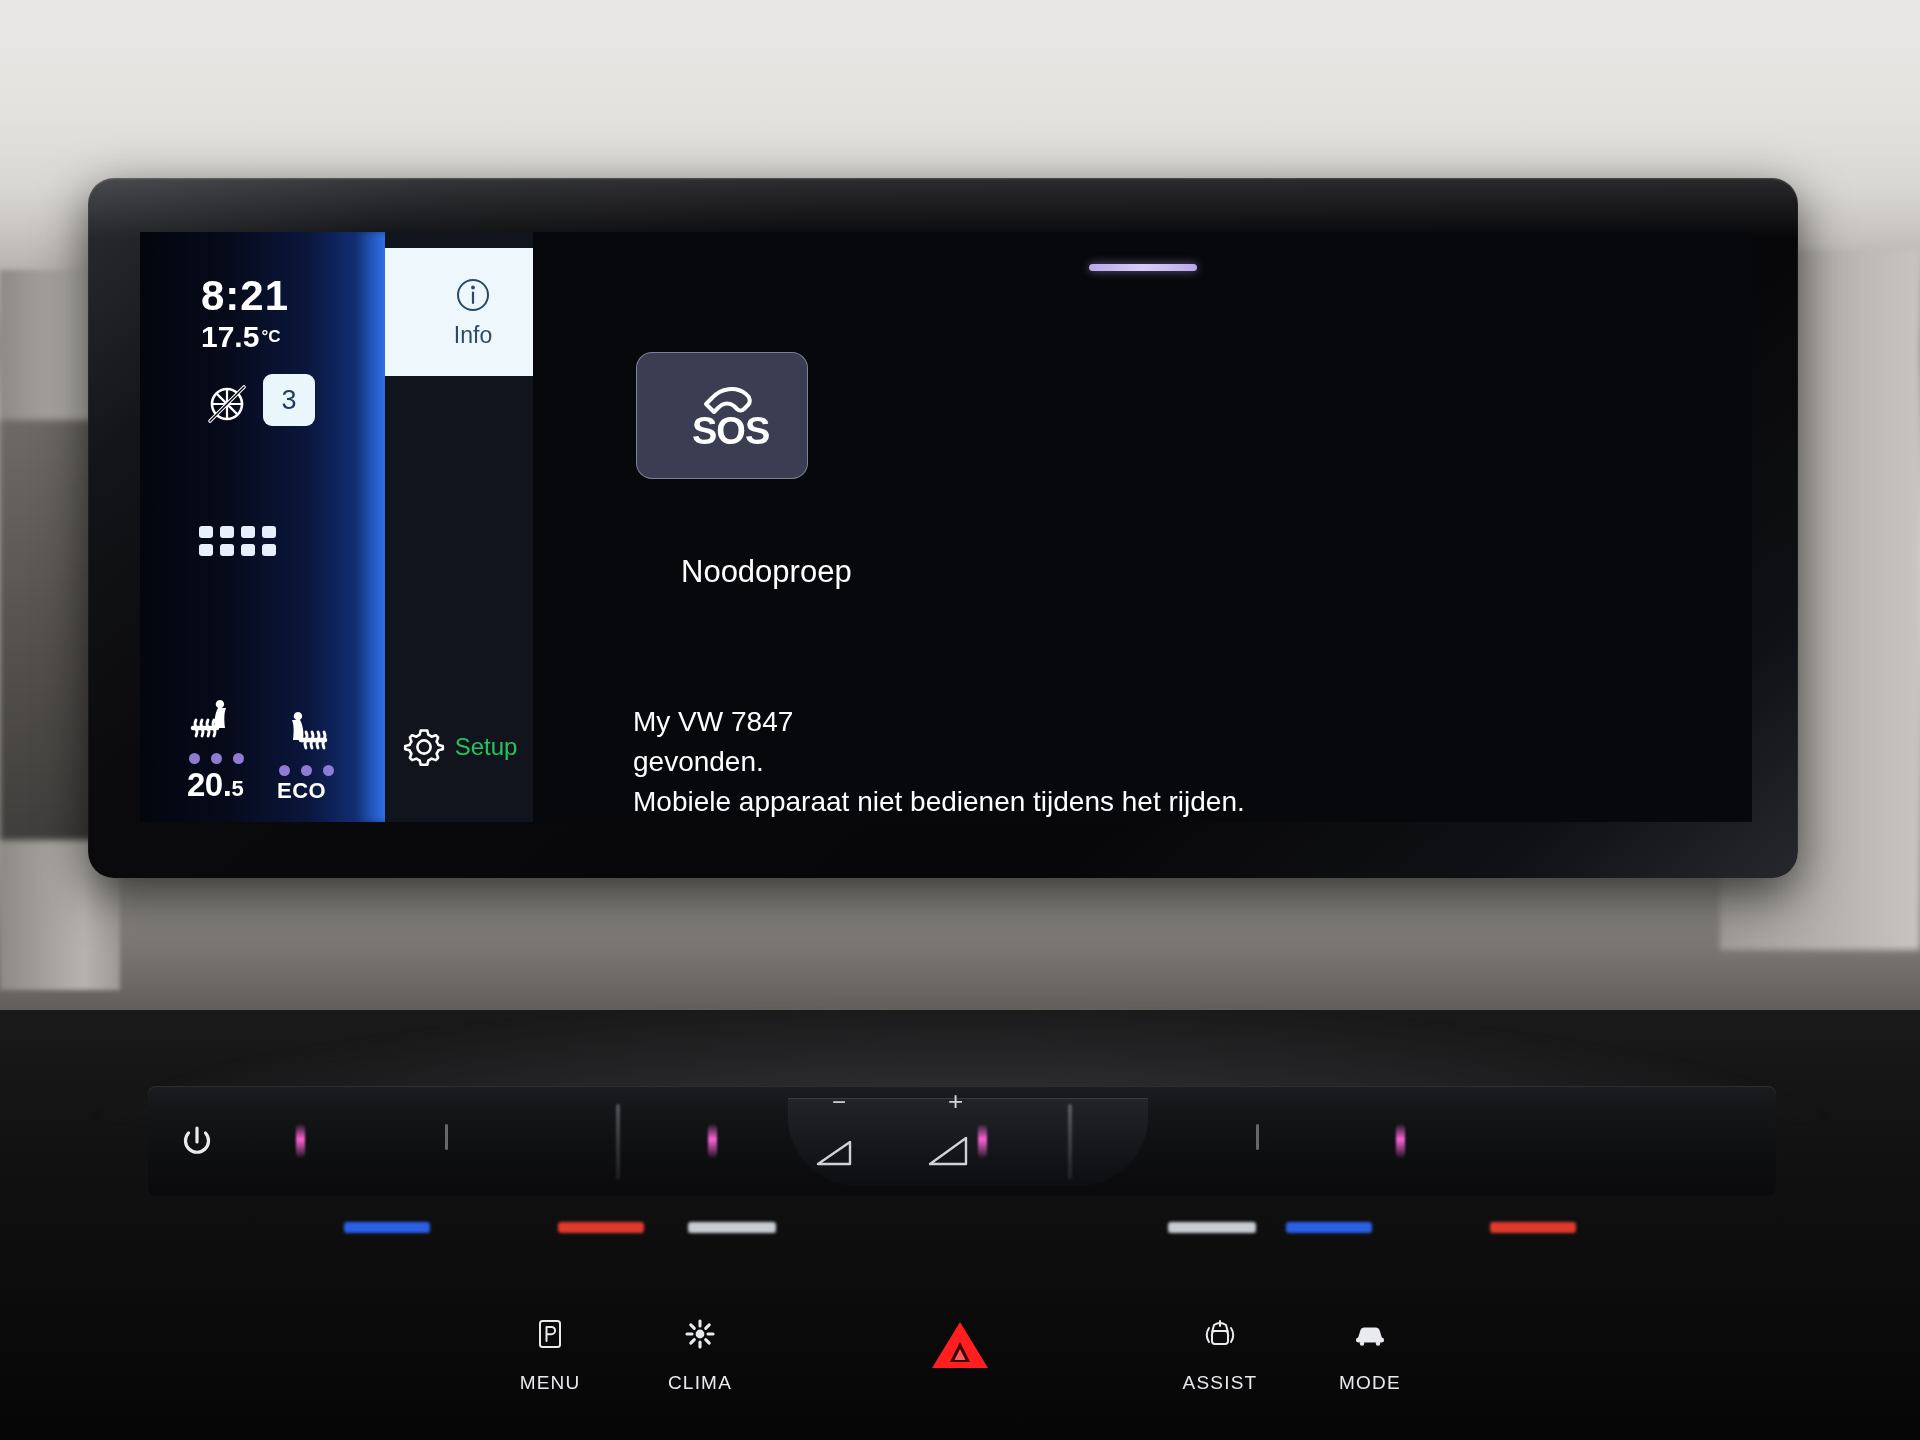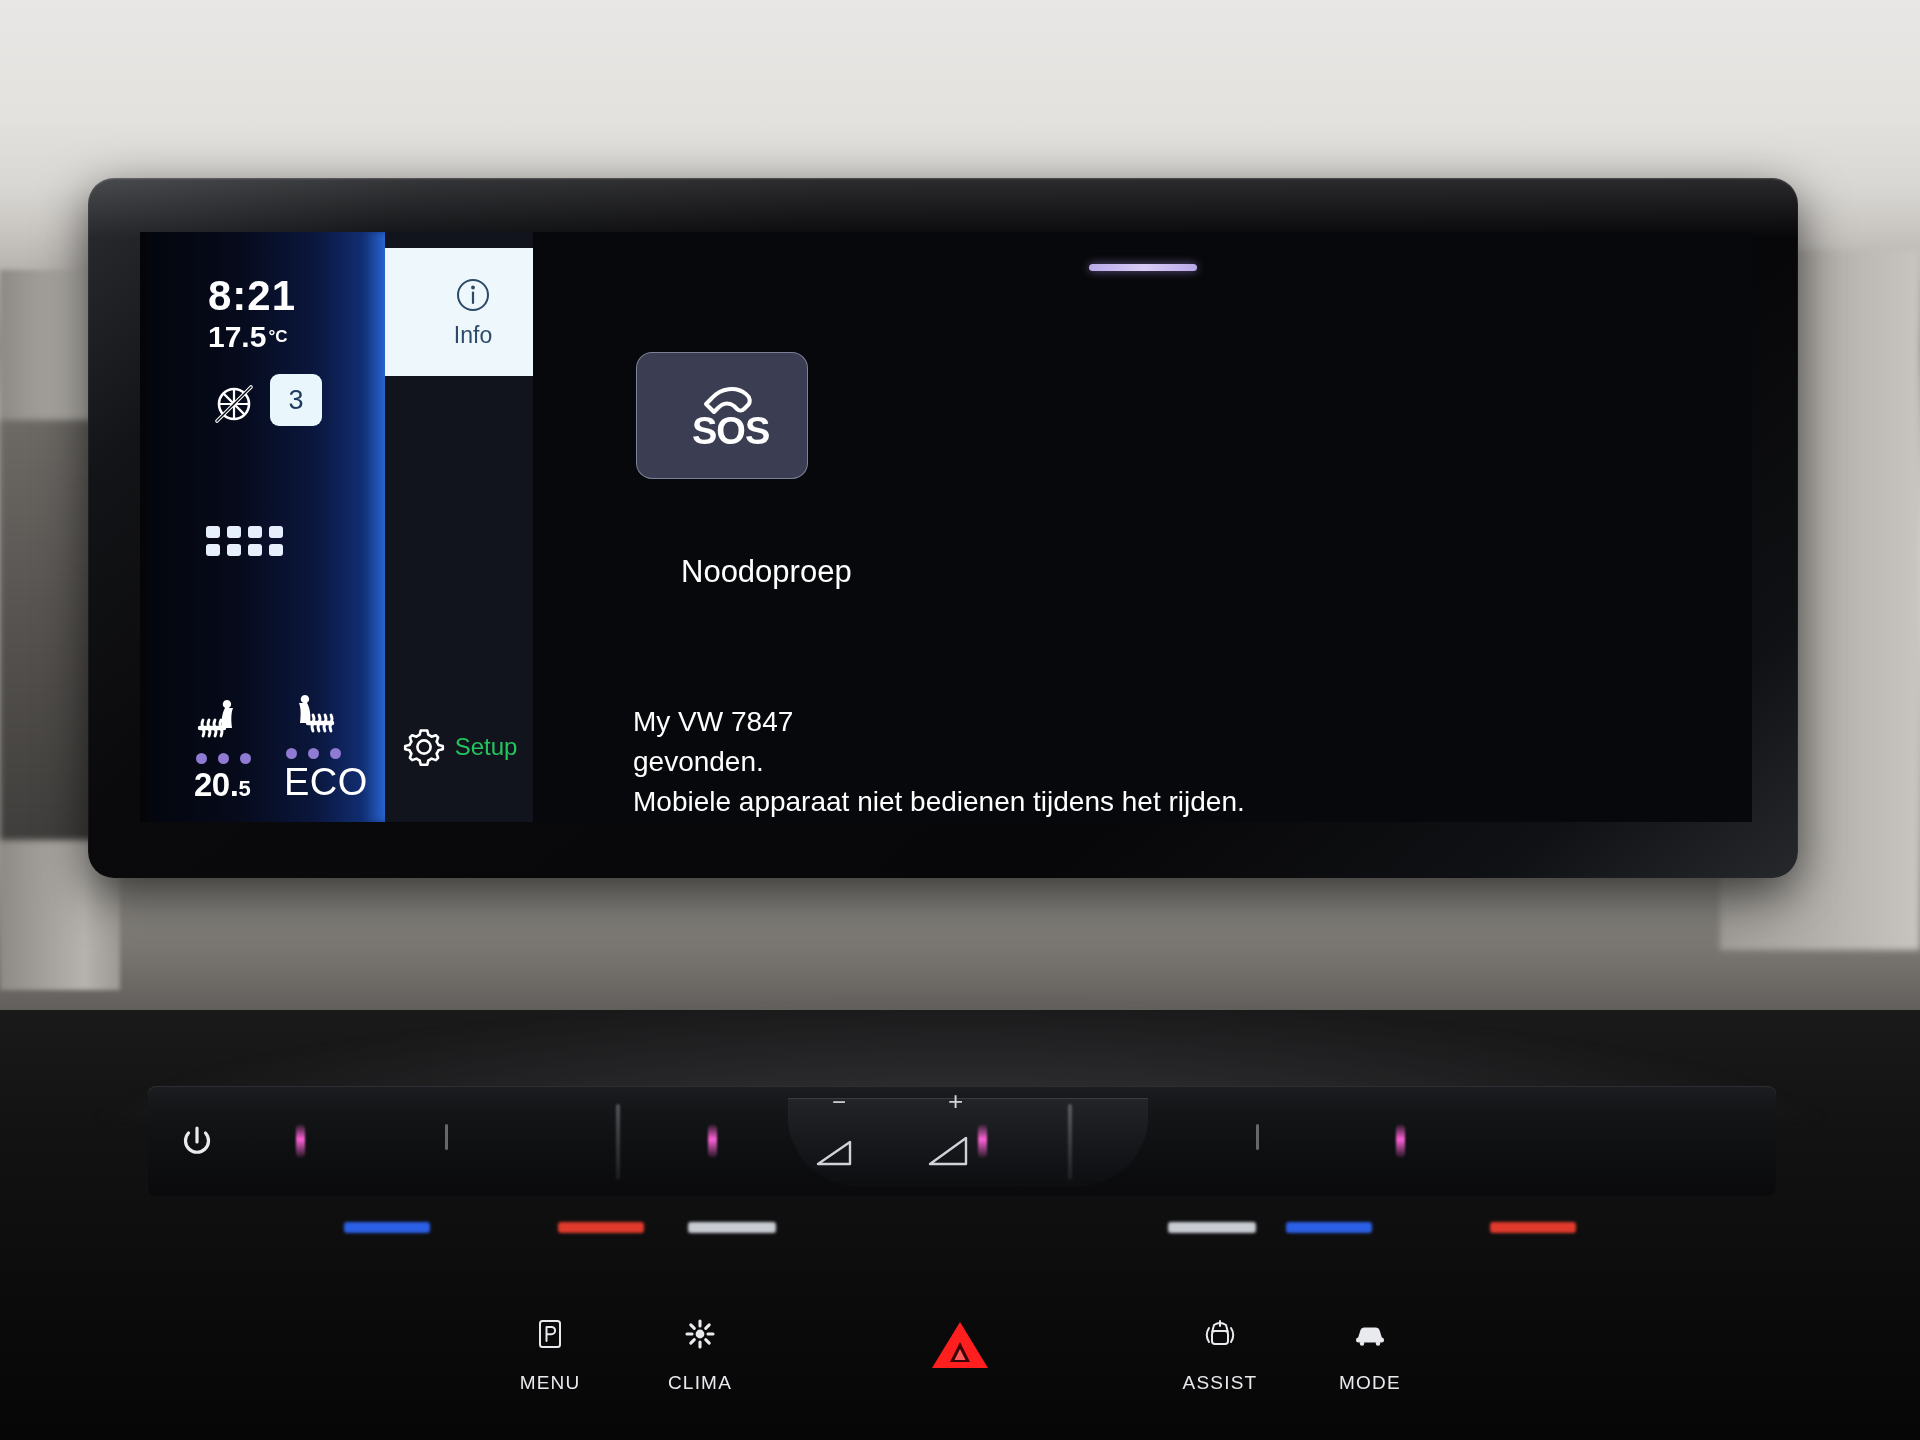--- a/index.html
+++ b/index.html
@@ -73,21 +73,21 @@
 
   
   #display{
     position:absolute; left:140px; top:232px; width:1612px; height:590px;
     background:#050507;
     overflow:hidden;
   }
 
   
   #status-rail{
-    position:absolute; left:8px; top:0; width:245px; height:100%;
+    position:absolute; left:1px; top:0; width:245px; height:100%;
     background:
       linear-gradient(to right, rgba(4,6,14,1) 0%, rgba(6,10,26,1) 35%, rgba(10,22,60,1) 68%, rgba(18,48,120,0.95) 88%, rgba(26,70,170,0.9) 100%);
   }
   #rail-glow{
     position:absolute; left:215px; top:0; width:60px; height:100%;
     background:linear-gradient(to right, rgba(30,90,220,0.0), rgba(54,130,255,0.85) 55%, rgba(20,60,160,0.25));
     filter:blur(3px);
   }
   .clock{
     position:absolute; left:60px; top:40px;
@@ -111,21 +111,21 @@
   }
   #app-grid i{ display:block; width:14px; height:12px; border-radius:3px; background:#e7eefc; }
 
   .seat-block{ position:absolute; bottom:18px; }
   #seat-left{ left:46px; }
   #seat-right{ left:136px; }
   .seat-dots{ display:flex; gap:11px; margin:5px 0 2px 2px; }
   .seat-dots i{ width:11px; height:11px; border-radius:50%; background:#8f7ad4; display:block;}
   .seat-val{ color:#fff; font-size:33px; font-weight:700; letter-spacing:-0.5px; }
   .seat-val small{ font-size:22px; }
-  .eco-val{ color:#fff; font-size:38px; font-weight:400; letter-spacing:0.5px; }
+  .eco-val{ color:#fff; font-size:22px; font-weight:700; letter-spacing:0.5px; }
 
   
   #tab-column{
     position:absolute; left:245px; top:0; width:148px; height:100%;
     background:#12141d;
   }
   #tab-info{
     position:absolute; left:0; top:16px; width:176px; height:128px;
     background:#eef7fb; color:#16324d;
     display:flex; flex-direction:column; align-items:center; justify-content:center; gap:8px;

